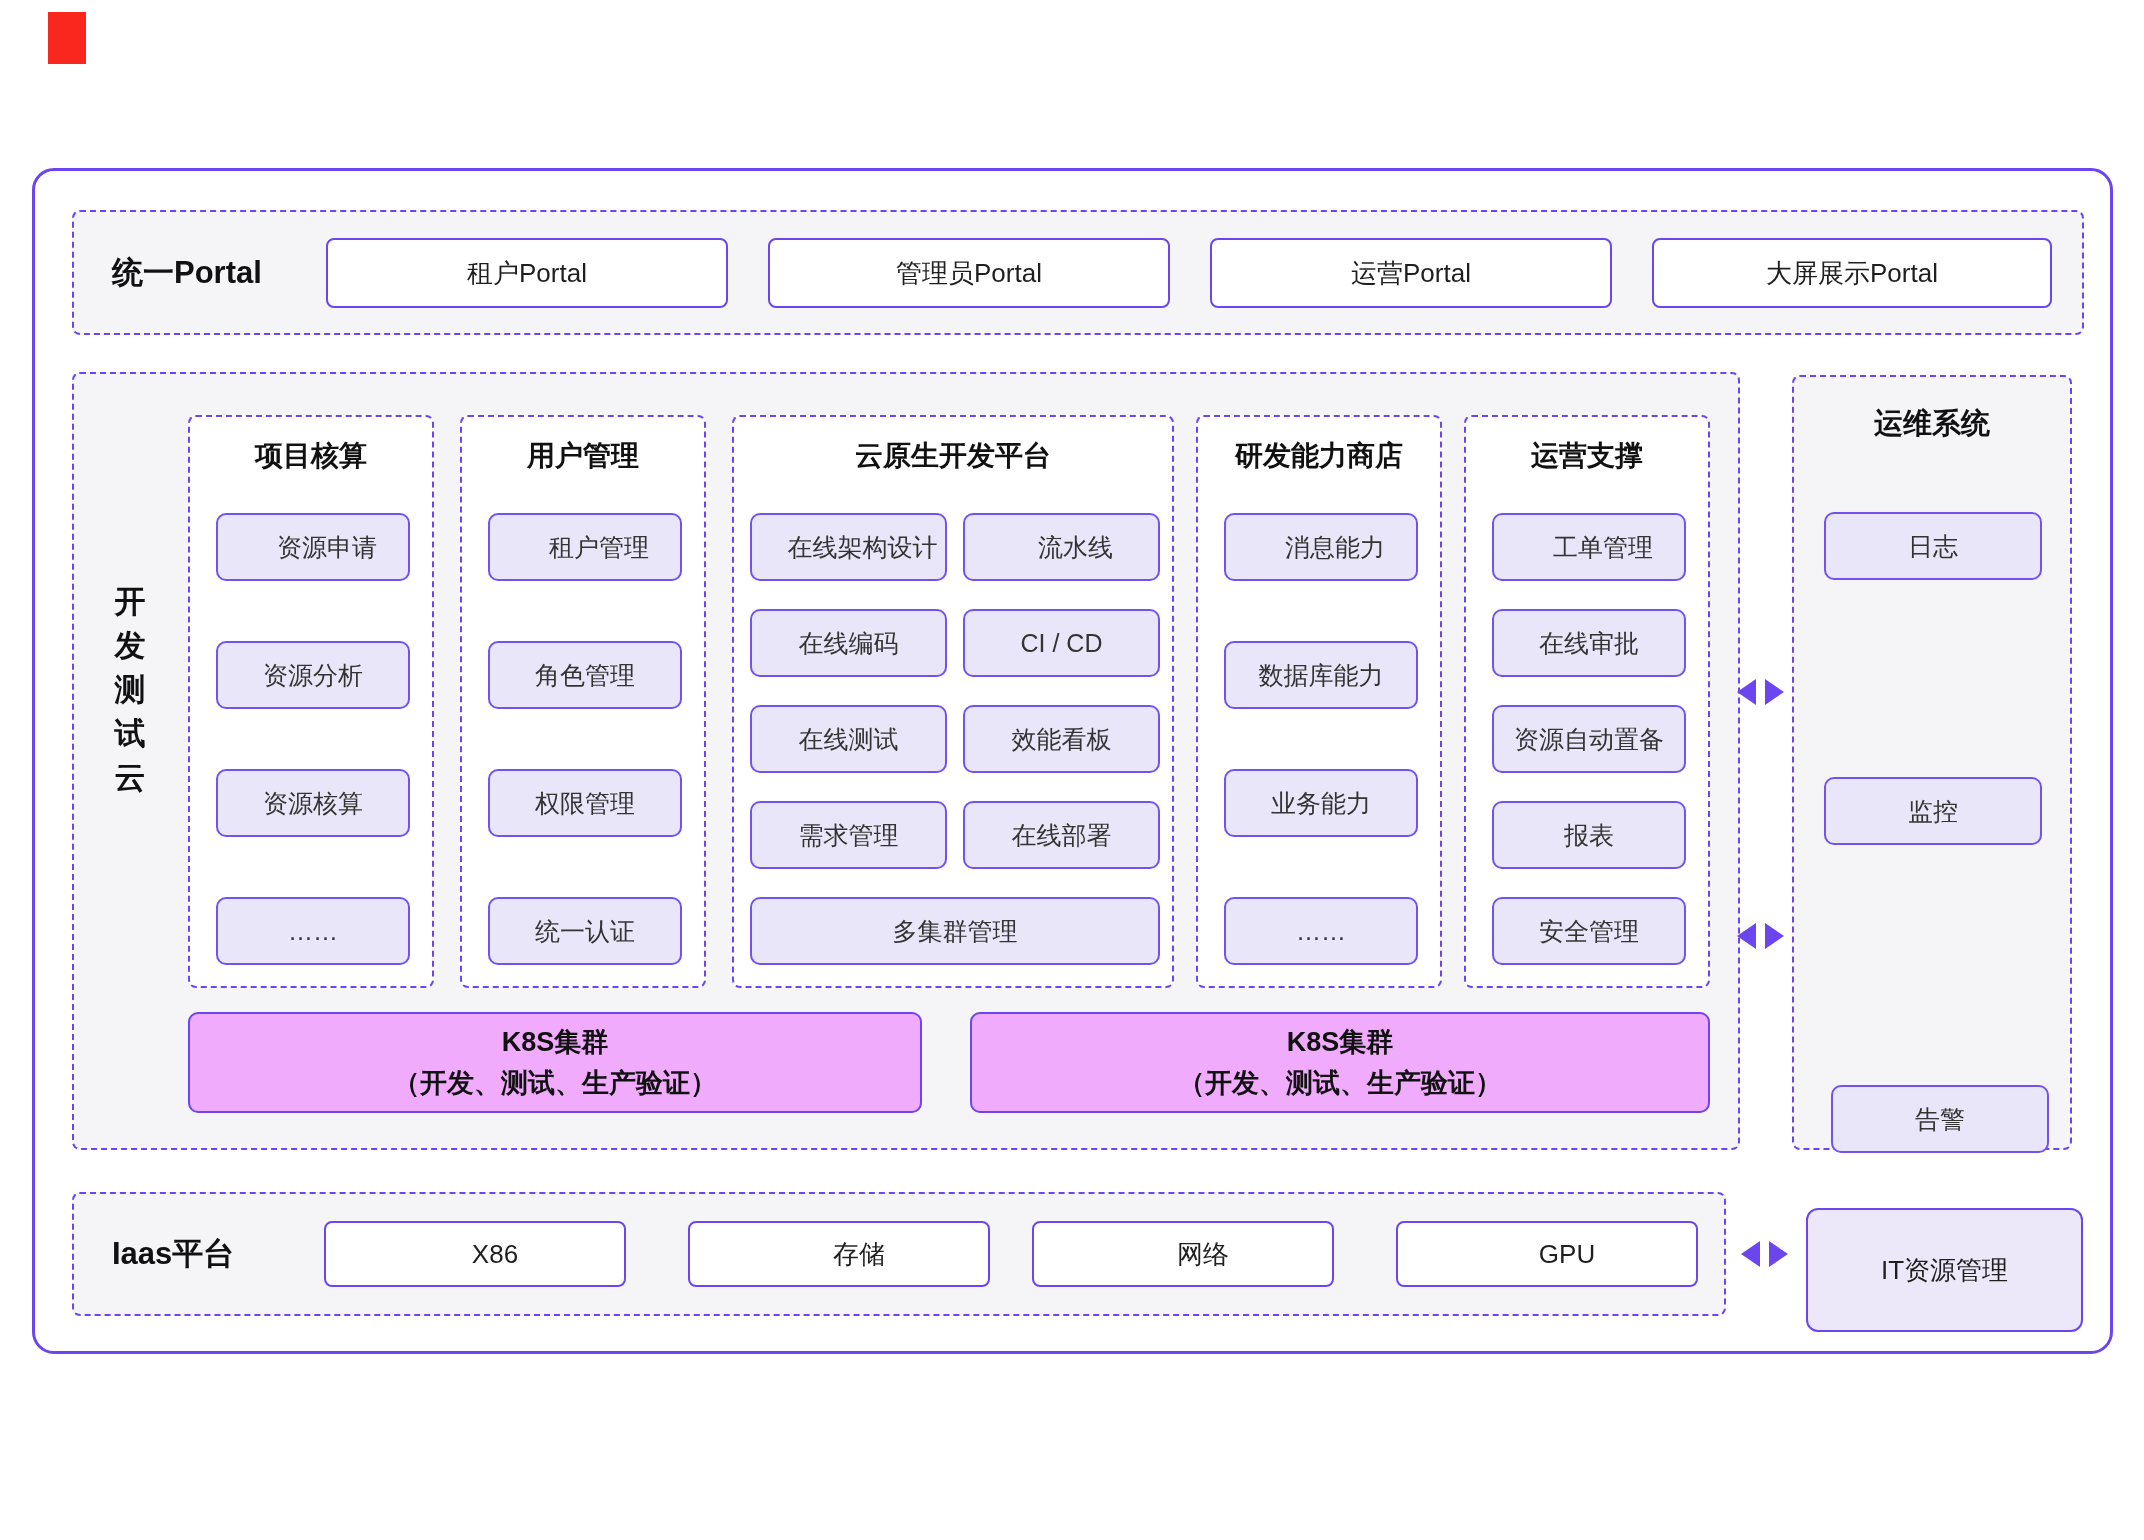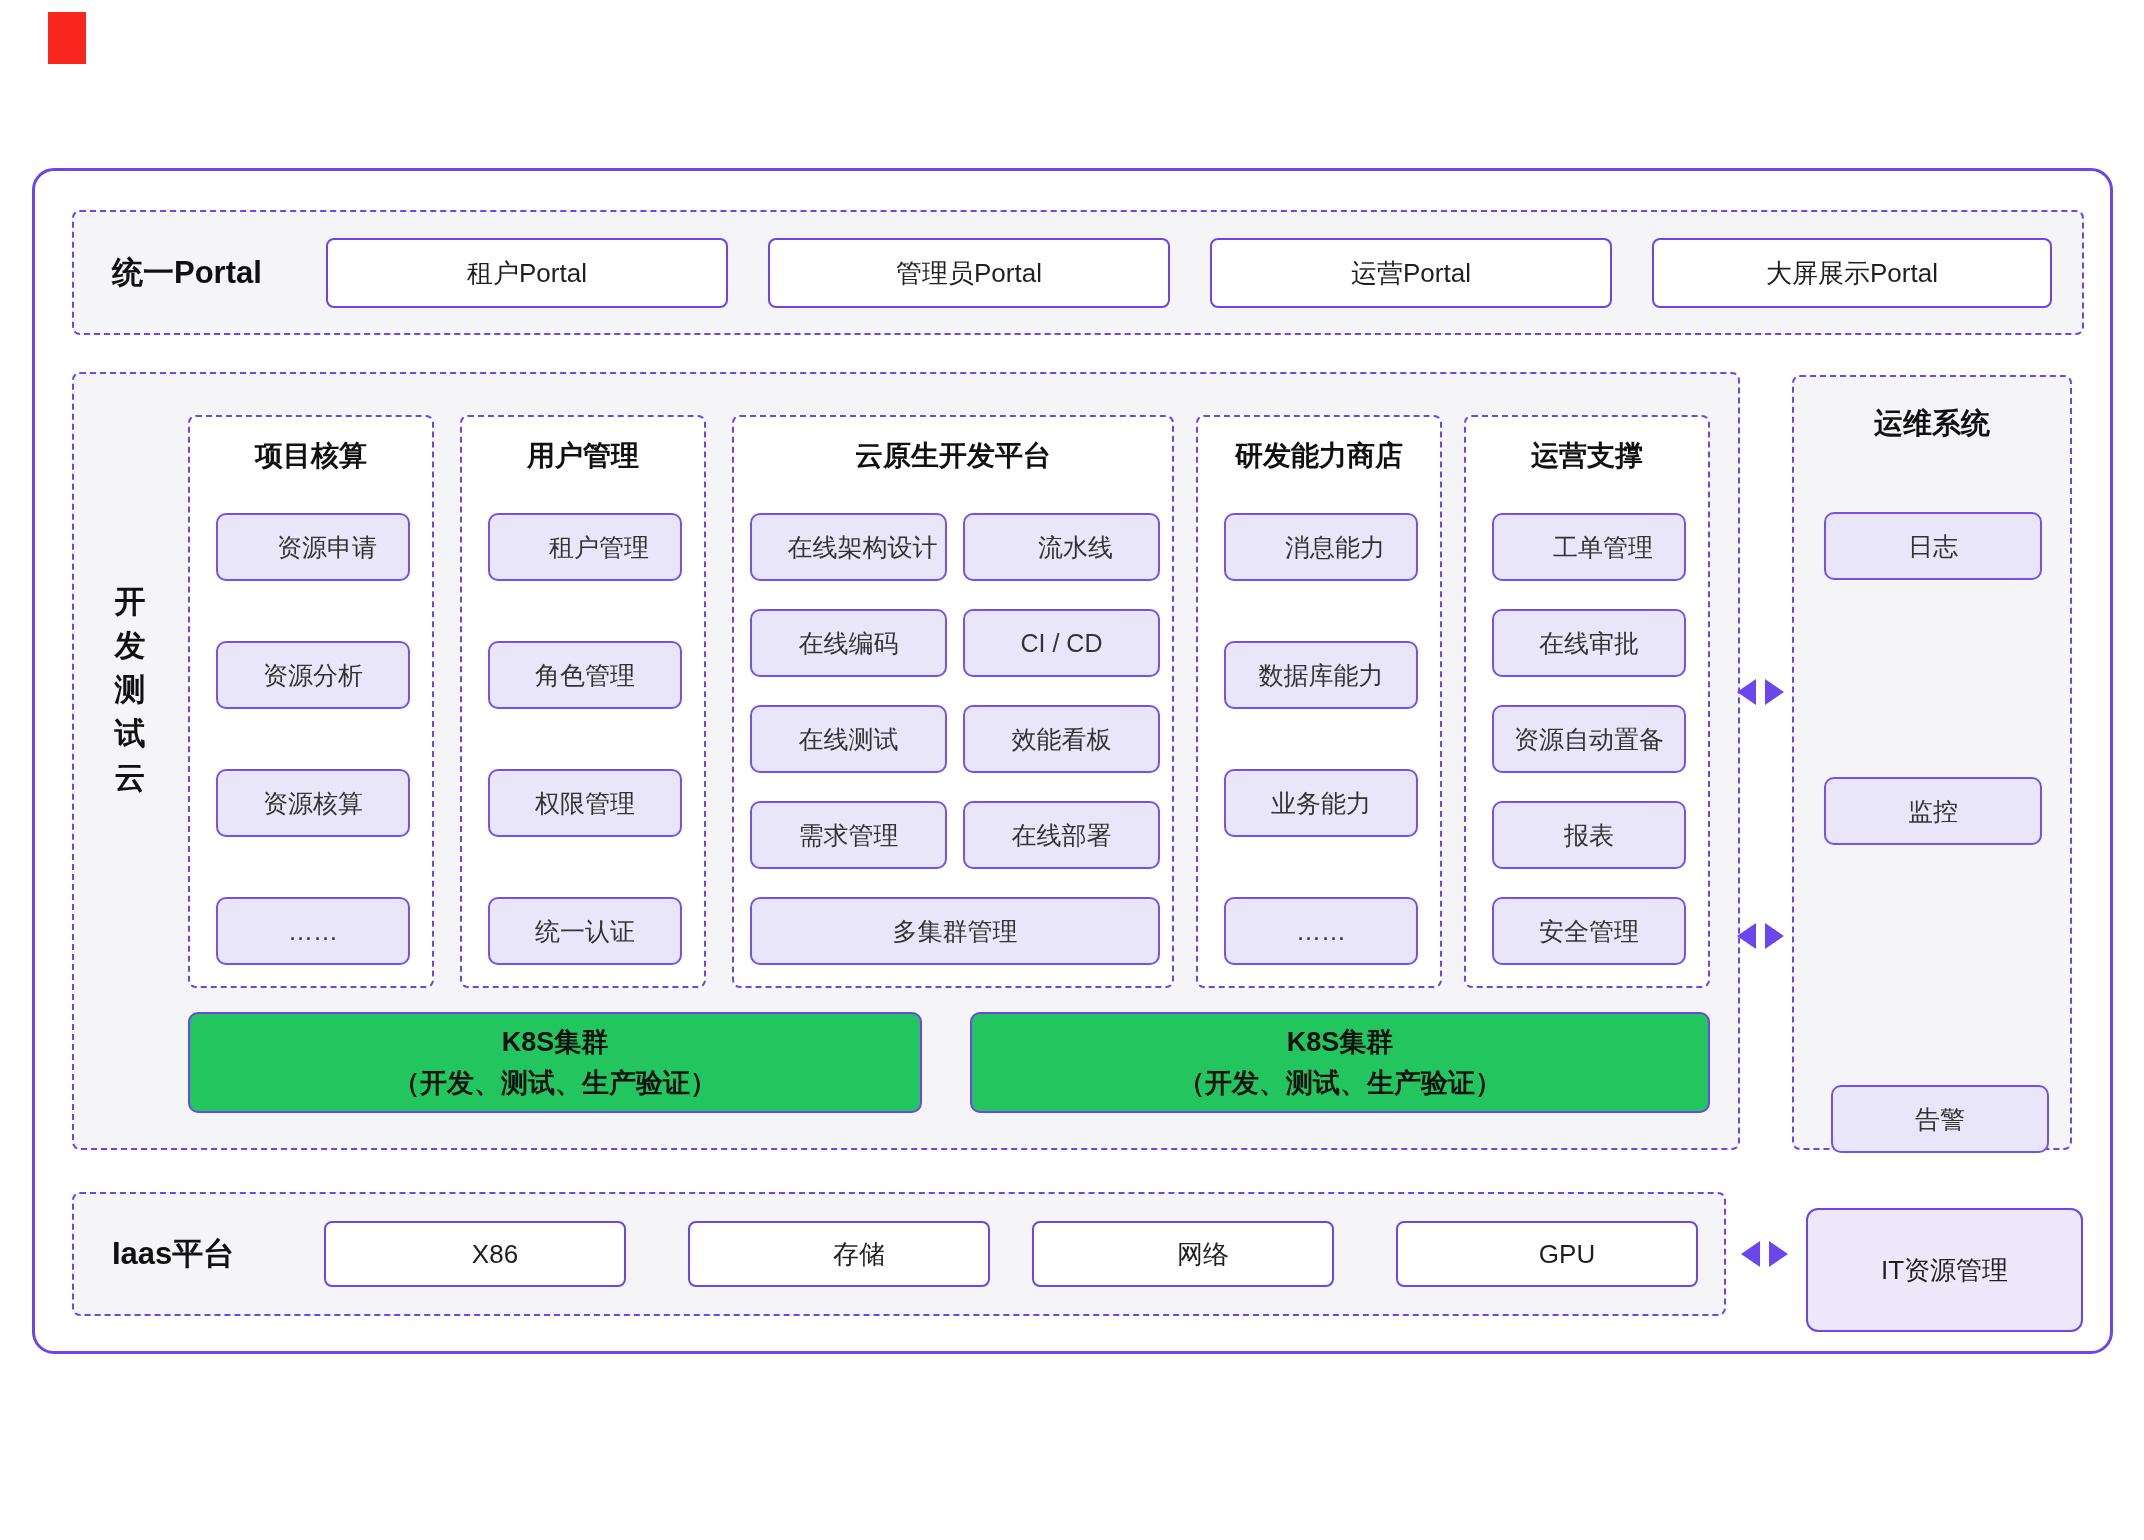--- a/index.html
+++ b/index.html
@@ -44,21 +44,21 @@
   .col-title{margin-top:20px;text-align:center;font-size:28px;font-weight:bold;color:var(--head);}
   .cell{position:absolute;background:var(--box-fill);border:2px solid var(--box-border);border-radius:10px;
         display:flex;align-items:center;justify-content:center;font-size:25px;color:var(--txt);}
   .cell-std{left:26px;width:194px;height:68px;}
   .r1{top:96px;padding-left:28px;} .r2a{top:224px;} .r3a{top:352px;} .r4{top:480px;}
   .r2b{top:192px;} .r3b{top:288px;} .r4b{top:384px;text-align:right;}
   .gridL{left:16px;width:197px;height:68px;}
   .gridR{left:229px;width:197px;height:68px;}
   .wide{left:16px;width:410px;height:68px;}
 
-  .k8s{position:absolute;top:1012px;height:101px;background:#22c55e;border:2px solid var(--purple);
+  .k8s{position:absolute;top:1012px;height:101px;background:#f0abfc;border:2px solid var(--purple);
        border-radius:10px;display:flex;flex-direction:column;align-items:center;justify-content:center;
        font-size:27px;font-weight:bold;color:var(--head);line-height:1.5;text-align:center;}
 
   .ops-title{position:absolute;left:1792px;top:404px;width:280px;text-align:center;
              font-size:29px;font-weight:bold;color:var(--head);}
   .ops-box{left:1824px;width:218px;height:68px;}
 
   .iaas-box{top:1221px;height:66px;width:302px;padding-left:40px;}
 
   .it-box{position:absolute;left:1806px;top:1192px;width:277px;height:124px;background:var(--it-fill);

